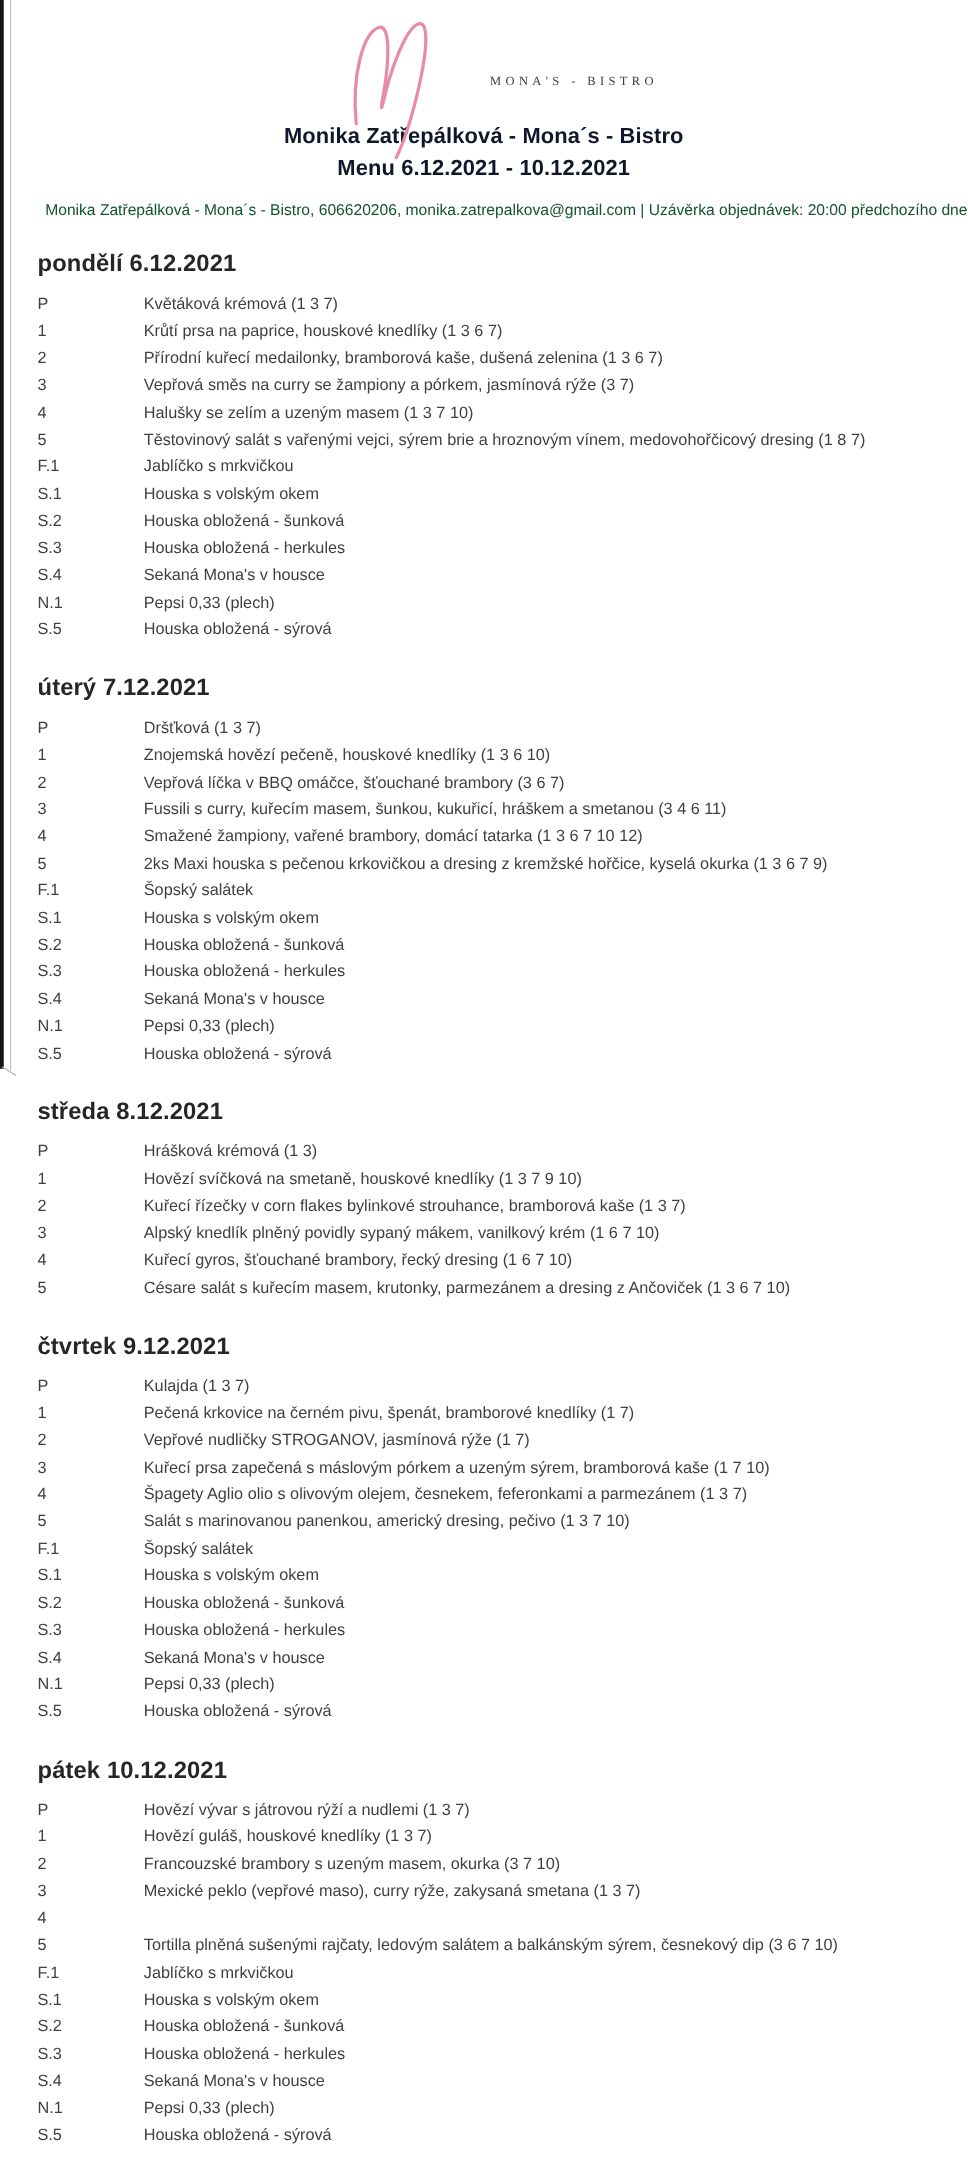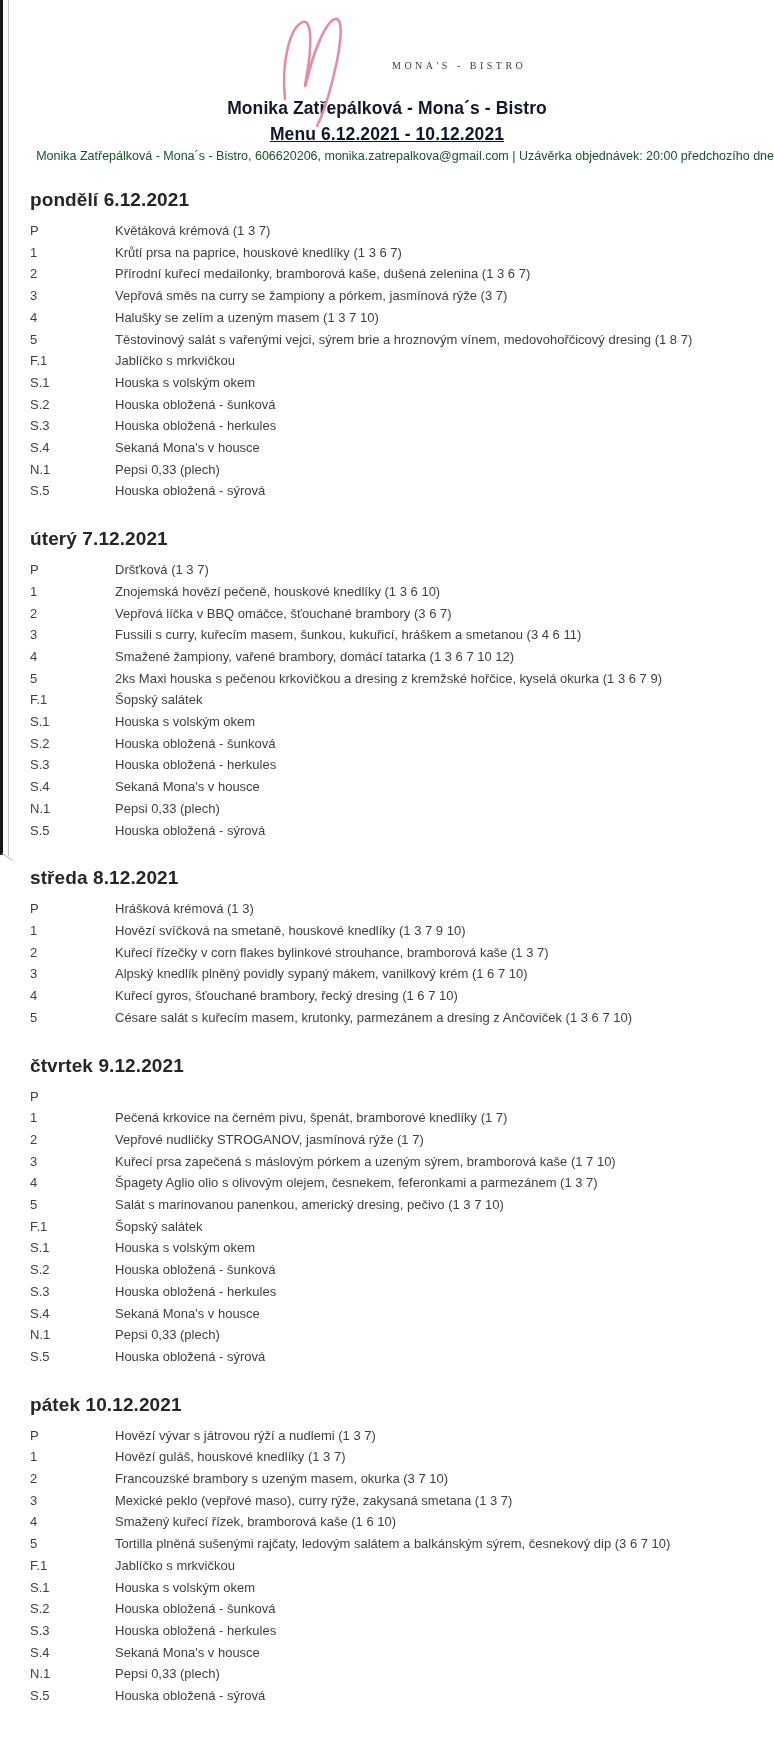--- a/index.html
+++ b/index.html
@@ -24,21 +24,21 @@
     position: absolute; left: 392px; top: 50px;
     font-family: "Liberation Serif", serif;
     font-size: 10px; letter-spacing: 3.5px;
     color: #3c3c45; white-space: nowrap;
   }
   h1.title, h2.subtitle {
     margin: 0 0 5px 0;
     font-size: 17.5px; font-weight: bold; color: #0f172a;
     letter-spacing: 0.1px;
   }
-  h2.subtitle { margin-bottom: 4px; text-decoration: underline; }
+  h2.subtitle { margin-bottom: 16px; }
   .info-line {
     font-size: 12.5px; color: #14532d;
     margin: 2px 0 0 0; white-space: nowrap; text-align: right;
   }
 
   main { padding: 0 0 0 30px; }
   .day-section { margin-top: 26px; }
   .day-heading {
     margin: 0 0 9px 0;
     font-size: 19px; font-weight: bold; color: #262626;
@@ -209,20 +209,21 @@
           <span class="code">5</span>
           <span class="text">Césare salát s kuřecím masem, krutonky, parmezánem a dresing z Ančoviček (1 3 6 7 10)</span>
         </div>
       </div>
     </section>
     <section class="day-section">
       <h3 class="day-heading">čtvrtek 9.12.2021</h3>
       <div class="rows">
         <div class="row">
           <span class="code">P</span>
+          <span class="text">Kulajda (1 3 7)</span>
         </div>
         <div class="row">
           <span class="code">1</span>
           <span class="text">Pečená krkovice na černém pivu, špenát, bramborové knedlíky (1 7)</span>
         </div>
         <div class="row">
           <span class="code">2</span>
           <span class="text">Vepřové nudličky STROGANOV, jasmínová rýže (1 7)</span>
         </div>
         <div class="row">
@@ -281,21 +282,20 @@
         <div class="row">
           <span class="code">2</span>
           <span class="text">Francouzské brambory s uzeným masem, okurka (3 7 10)</span>
         </div>
         <div class="row">
           <span class="code">3</span>
           <span class="text">Mexické peklo (vepřové maso), curry rýže, zakysaná smetana (1 3 7)</span>
         </div>
         <div class="row">
           <span class="code">4</span>
-          <span class="text">Smažený kuřecí řízek, bramborová kaše (1 6 10)</span>
         </div>
         <div class="row">
           <span class="code">5</span>
           <span class="text">Tortilla plněná sušenými rajčaty, ledovým salátem a balkánským sýrem, česnekový dip (3 6 7 10)</span>
         </div>
         <div class="row">
           <span class="code">F.1</span>
           <span class="text">Jablíčko s mrkvičkou</span>
         </div>
         <div class="row">

